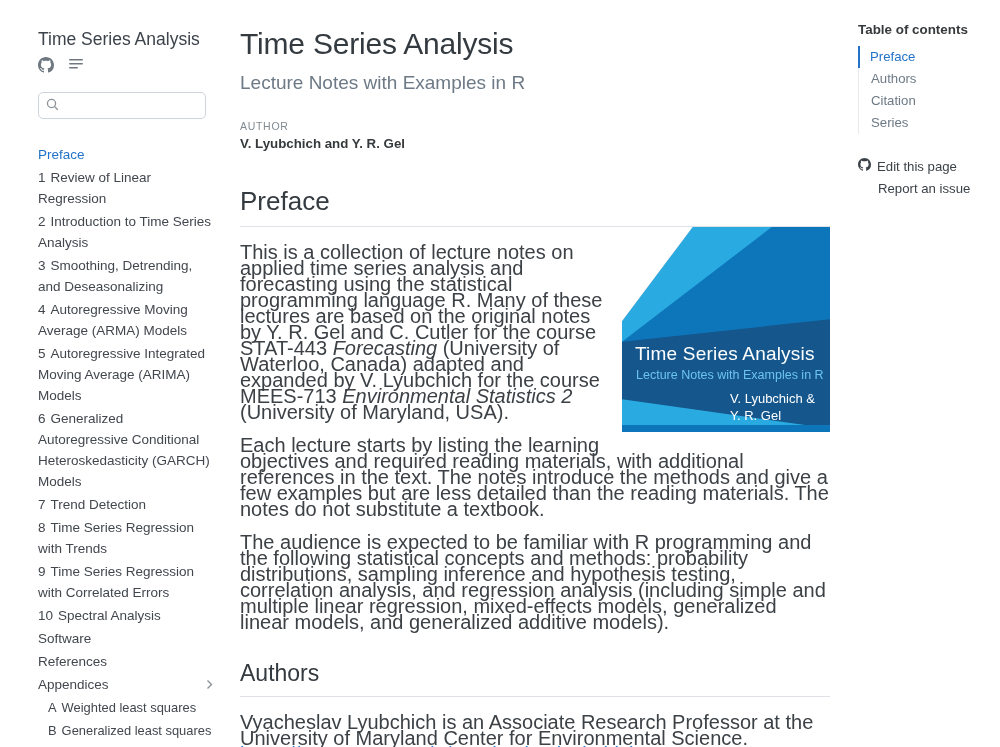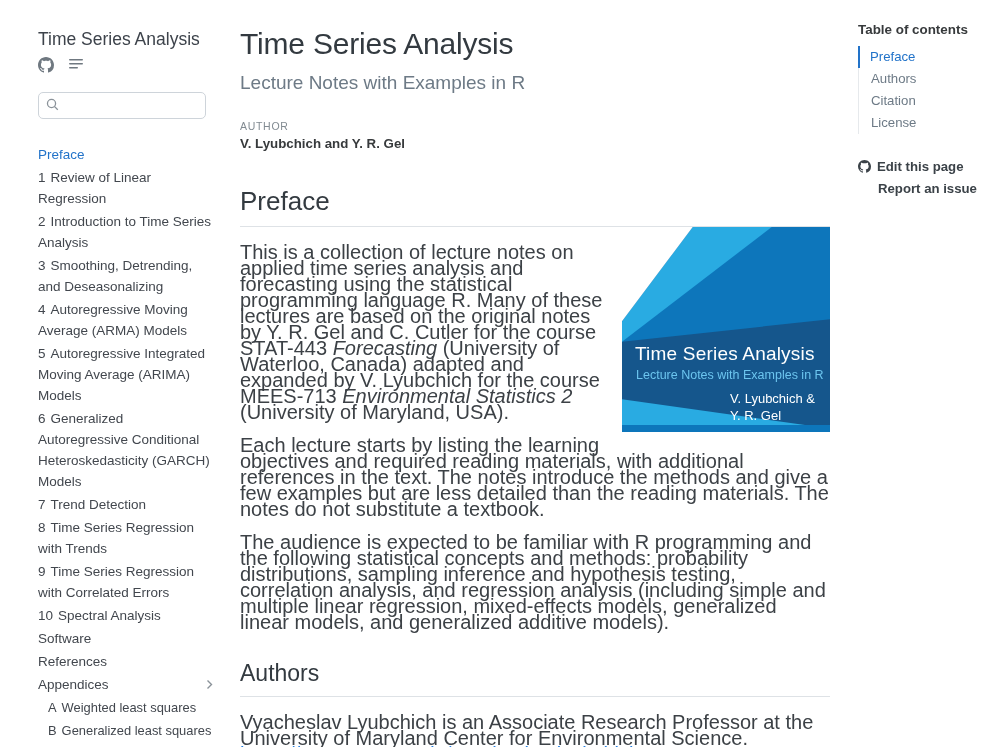--- a/index.html
+++ b/index.html
@@ -52,21 +52,21 @@
   .cover-sub{position:absolute;left:14px;top:141px;color:#6cc5ef;font-size:12.5px;white-space:nowrap}
   .cover-auth{position:absolute;right:15px;top:163px;color:#fff;font-size:13px;line-height:17px;text-align:left}
 
   
   .toc{width:170px;flex:none;box-sizing:border-box;padding:22px 0 0 28px}
   .toc-title{font-size:13.4px;font-weight:700;color:#373a3c}
   .toc-list{margin-top:9px;border-left:1px solid #e6e9ec}
   .toc-item{font-size:13.2px;color:#6d7a86;padding:4px 0 4px 12px;line-height:14px;cursor:pointer}
   .toc-item.active{color:#2273c9;border-left:2px solid #2273c9;margin-left:-1.5px;padding-left:10.5px}
   .toc-actions{margin-top:24px}
-  .toc-action{display:flex;align-items:center;gap:6px;font-size:13.2px;font-weight:700;color:#3b4248;
+  .toc-action{display:flex;gap:6px;font-size:13.2px;font-weight:400;color:#3b4248;
     margin-bottom:5px;line-height:17px;cursor:pointer}
   .toc-action .spacer{width:14px;flex:none}
   .toc-action svg{flex:none}
 </style>
 </head>
 <body>
 
 <div class="page">
 
   <aside class="sidebar">
@@ -152,21 +152,21 @@
     <p><span>Vyacheslav Lyubchich is an Associate Research Professor at the University of Maryland Center for Environmental Science. </span><a class="clink" href="#">https://www.umces.edu/vyacheslav-lyubchich</a></p>
 
   </main>
 
   <aside class="toc">
     <div class="toc-title">Table of contents</div>
     <div class="toc-list" id="toc-list">
         <div class="toc-item active">Preface</div>
         <div class="toc-item">Authors</div>
         <div class="toc-item">Citation</div>
-        <div class="toc-item">License</div>
+        <div class="toc-item">Series</div>
       </div>
     <div class="toc-actions" id="toc-actions">
         <div class="toc-action">
           <span style="display: inline-flex;">
             <svg width="13" height="13" viewBox="0 0 16 16" fill="currentColor" aria-hidden="true">
               <path d="M8 0C3.58 0 0 3.58 0 8c0 3.54 2.29 6.53 5.47 7.59.4.07.55-.17.55-.38 0-.19-.01-.82-.01-1.49-2.01.37-2.53-.49-2.69-.94-.09-.23-.48-.94-.82-1.13-.28-.15-.68-.52-.01-.53.63-.01 1.08.58 1.23.82.72 1.21 1.87.87 2.33.66.07-.52.28-.87.51-1.07-1.78-.2-3.64-.89-3.64-3.95 0-.87.31-1.59.82-2.15-.08-.2-.36-1.02.08-2.12 0 0 .67-.21 2.2.82.64-.18 1.32-.27 2-.27s1.36.09 2 .27c1.53-1.04 2.2-.82 2.2-.82.44 1.1.16 1.92.08 2.12.51.56.82 1.27.82 2.15 0 3.07-1.87 3.75-3.65 3.95.29.25.54.73.54 1.48 0 1.07-.01 1.93-.01 2.2 0 .21.15.46.55.38A8.01 8.01 0 0 0 16 8c0-4.42-3.58-8-8-8z"></path>
             </svg>
           </span>
           <span>Edit this page</span>
         </div>

